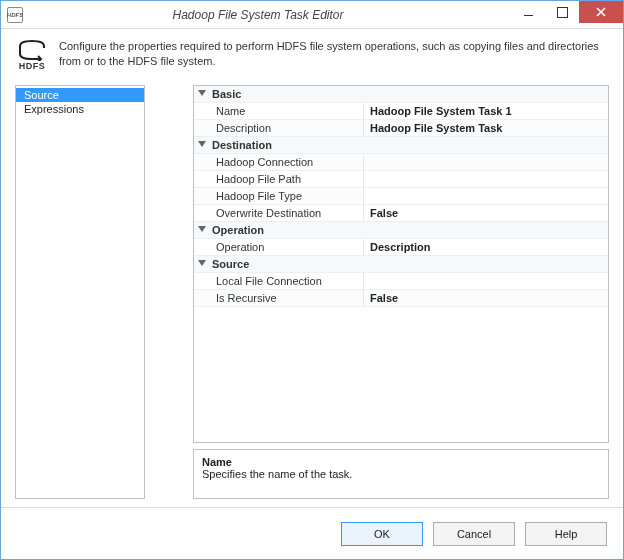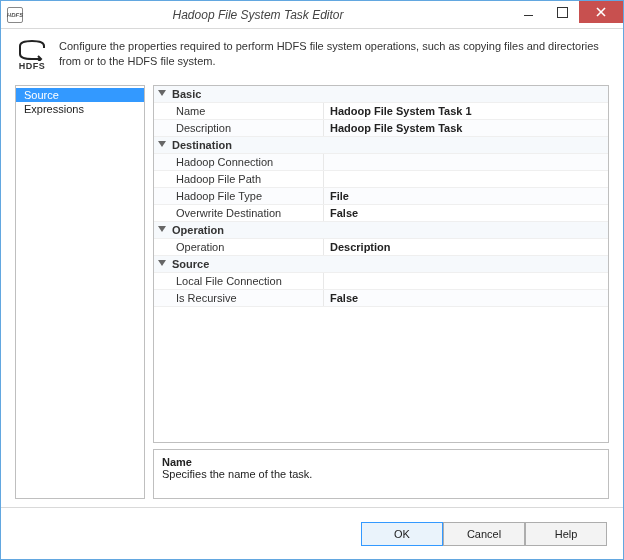--- a/index.html
+++ b/index.html
@@ -57,21 +57,21 @@
   .nav {
     width: 130px; border: 1px solid #bfbfbf;
     padding: 2px 0; background:#fff;
   }
   .nav-item {
     font-size: 11px; padding: 1px 8px; color:#222;
   }
   .nav-item.selected {
     background: #3399ff; color: #fff;
   }
-  .right { flex:1; display:flex; flex-direction:column; gap:6px; min-height:0;}
+  .right { flex:1; display:flex; flex-direction:column; gap:6px; min-height:0;margin-left:40px;}
   .grid {
     flex:1; border:1px solid #bfbfbf; background:#fff;
     overflow:auto;
   }
   .cat {
     font-size:11px; font-weight:bold; color:#333;
     padding:2px 4px 2px 18px; position:relative;
     border-bottom:1px solid #efefef;
     background:#f6f9fc;
   }
@@ -96,21 +96,21 @@
   }
   .helpbox {
     border:1px solid #bfbfbf; padding:6px 8px;
     min-height:50px;
   }
   .helpbox .h { font-size:11px; font-weight:bold; color:#222; }
   .helpbox .d { font-size:11px; color:#222; }
   .footer {
     height:52px; border-top:1px solid #d9d9d9;
     display:flex; justify-content:flex-end; align-items:center;
-    padding:0 16px;
+    gap:10px; padding:0 16px;
   }
   .btn {
     min-width:82px; height:24px; font-size:11px;
     background:#f3f3f3; border:1px solid #adadad;
     display:flex;align-items:center;justify-content:center;
     color:#222;
   }
   .btn.primary { border:1px solid #3399ff; background:#eaf3fb; }
 </style>
 </head>
@@ -166,21 +166,20 @@
         <div class="row">
           <div class="k">Hadoop Connection</div>
           <div class="v"></div>
         </div>
         <div class="row">
           <div class="k">Hadoop File Path</div>
           <div class="v"></div>
         </div>
         <div class="row">
           <div class="k">Hadoop File Type</div>
-          <div class="v">File</div>
         </div>
         <div class="row">
           <div class="k">Overwrite Destination</div>
           <div class="v">False</div>
         </div>
 
         <div class="cat">Operation</div>
         <div class="row">
           <div class="k">Operation</div>
           <div class="v">Description</div>

